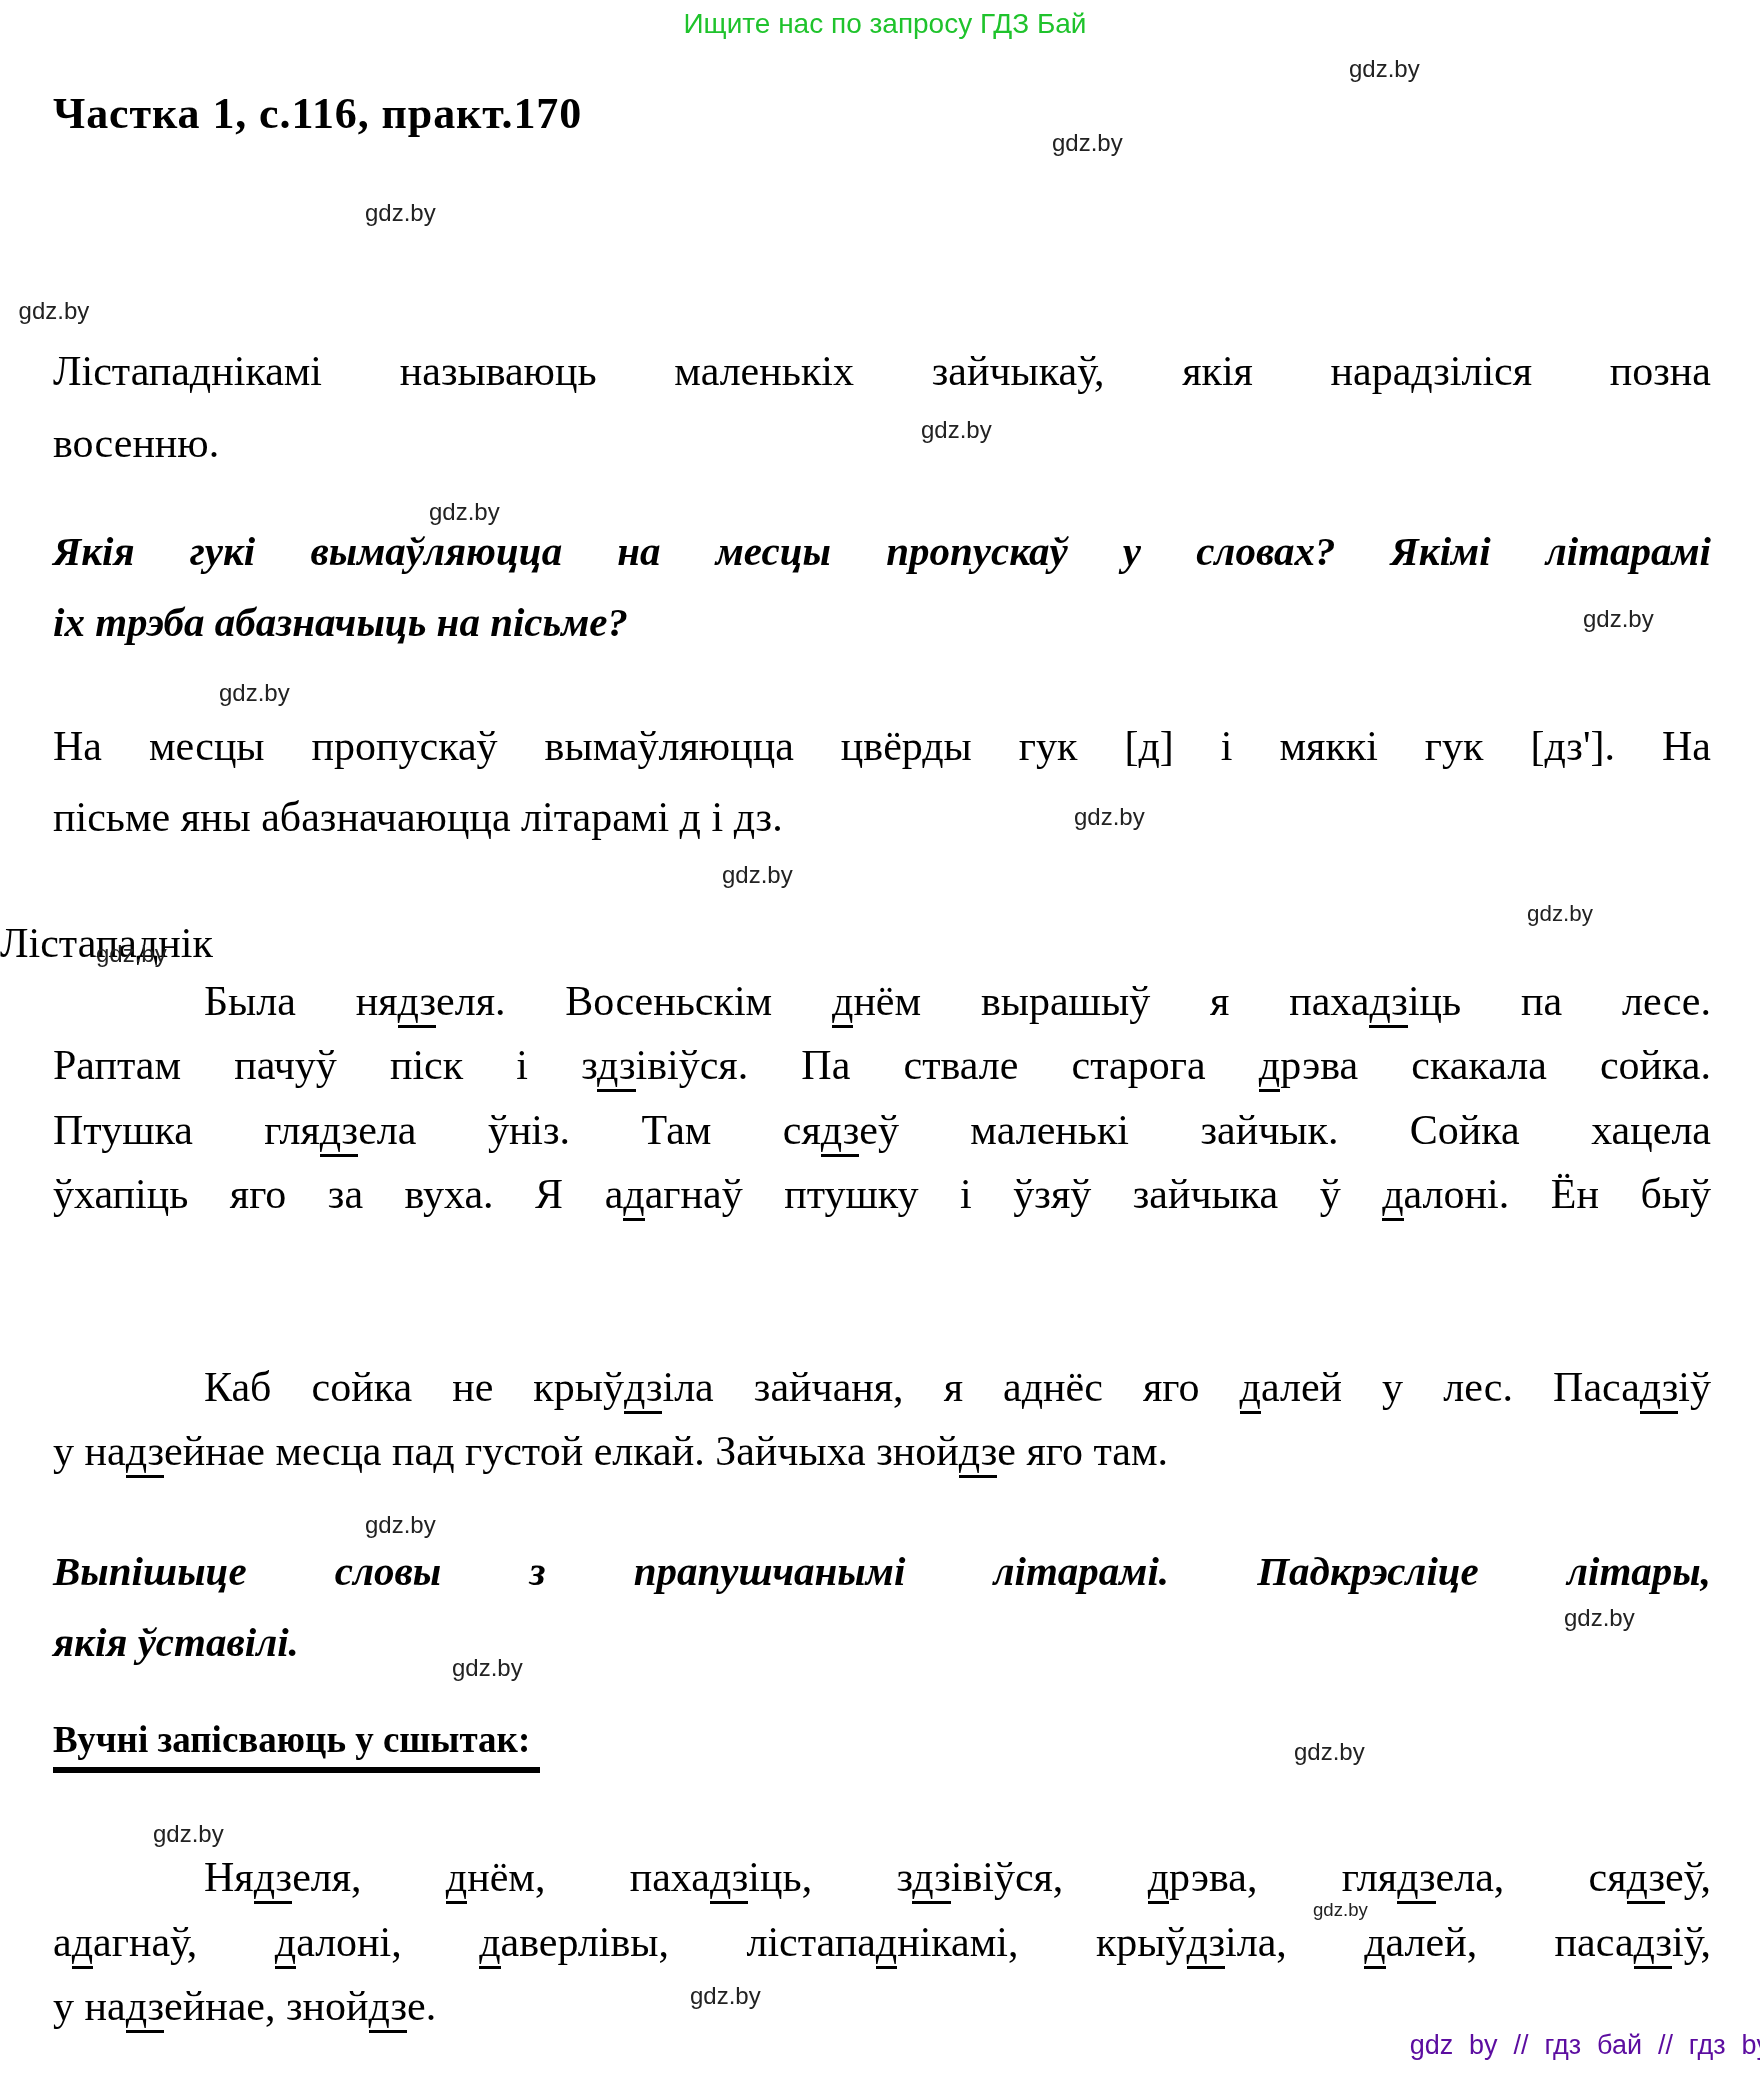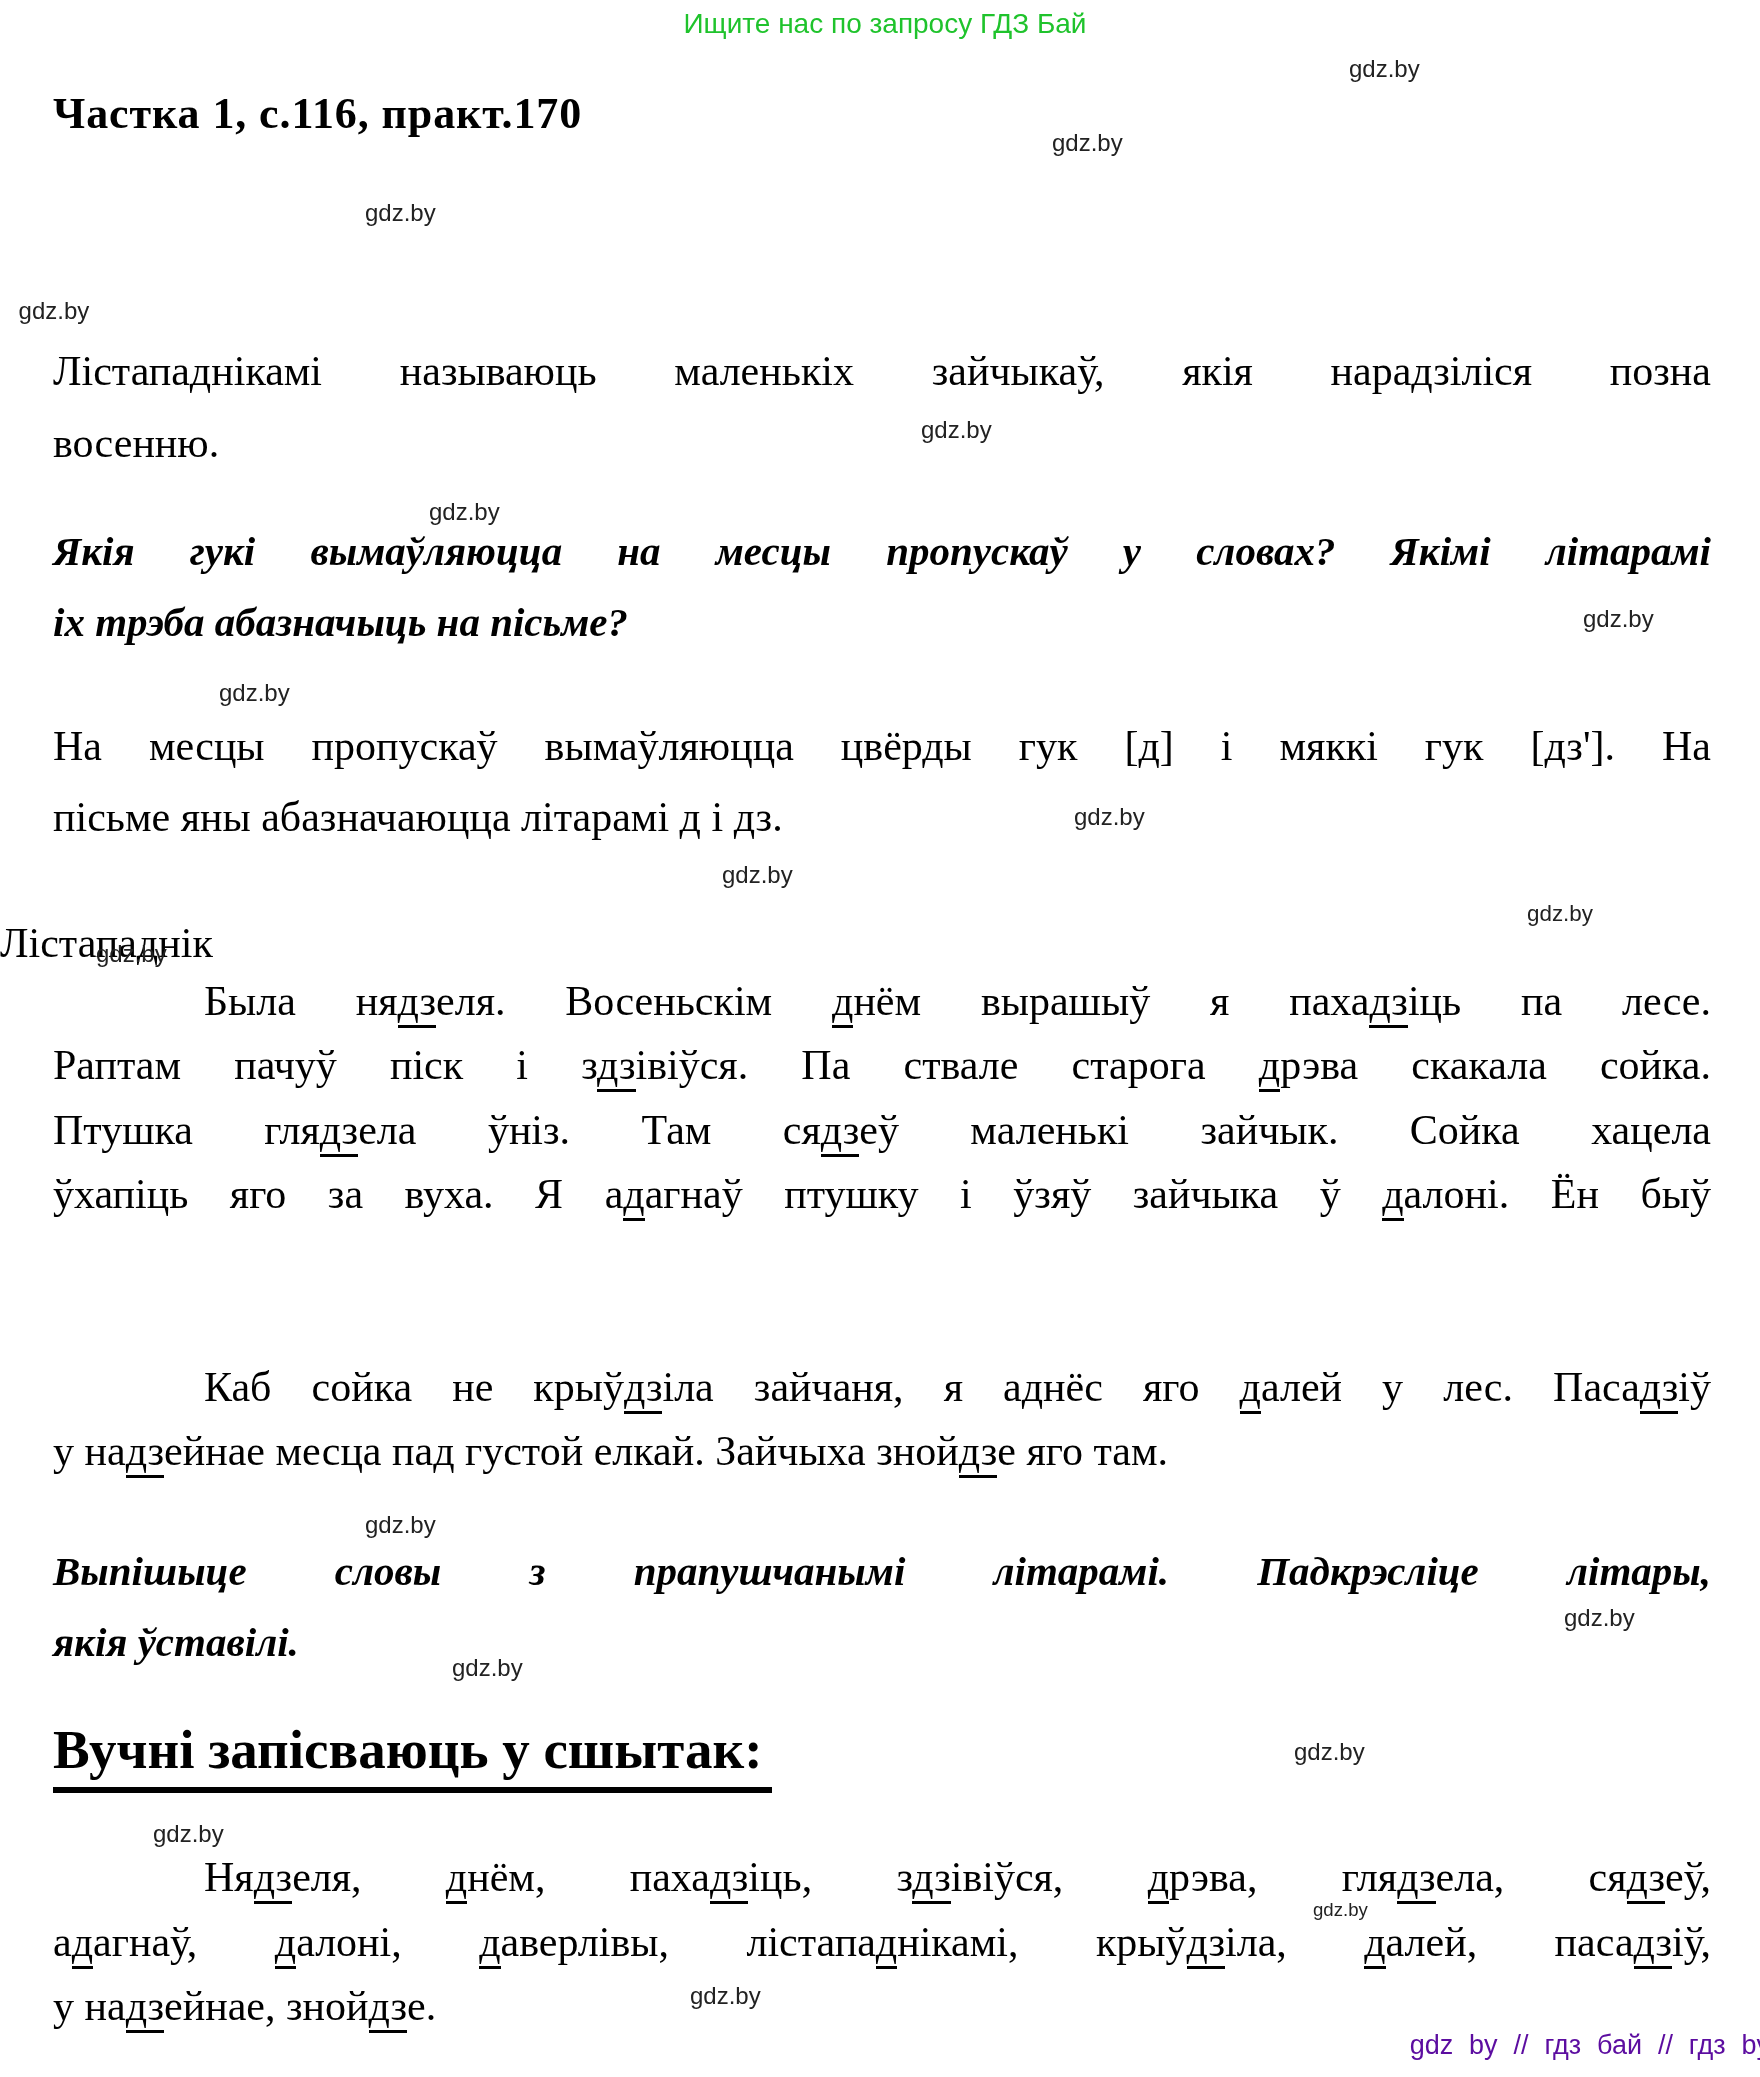--- a/index.html
+++ b/index.html
@@ -12,21 +12,21 @@
   .promo{top:7.5px;left:0;width:100%;text-align:center;
          font-family:"Liberation Sans",sans-serif;font-size:28px;color:var(--promo_green,#1fc32c);}
   .title{left:53px;top:88px;font-size:44px;font-weight:700;letter-spacing:0.9px;white-space:nowrap;}
   .line{left:53px;width:1658px;font-size:42px;line-height:1.15;white-space:nowrap;}
   .jline{white-space:normal;text-align:justify;text-align-last:justify;}
   .q{font-weight:700;font-style:italic;font-size:41px;}
   .indent{text-indent:151px;}
   .center{left:0;width:100%;text-align:left;white-space:nowrap;}
   .story-title{font-size:42px;}
   .u{border-bottom:3.7px solid #000;padding-bottom:0.9px;}
-  .nb-head{left:53px;top:1718px;font-size:55px;font-weight:700;white-space:nowrap;}
+  .nb-head{left:53px;top:1718px;font-size:37px;font-weight:700;white-space:nowrap;}
   .nb-head .inner{display:inline-block;border-bottom:6.5px solid #000;padding-bottom:5.6px;padding-right:9.3px;}
   .footer{top:2030px;left:0;width:100%;text-align:right;
           font-family:"Liberation Sans",sans-serif;font-size:27px;color:var(--footer_purple,#5c0da0);word-spacing:8.4px;}
 </style>
 </head>
 <body>
 
 <div class="page">
 
   <div class="abs promo">Ищите нас по запросу ГДЗ Бай</div>

